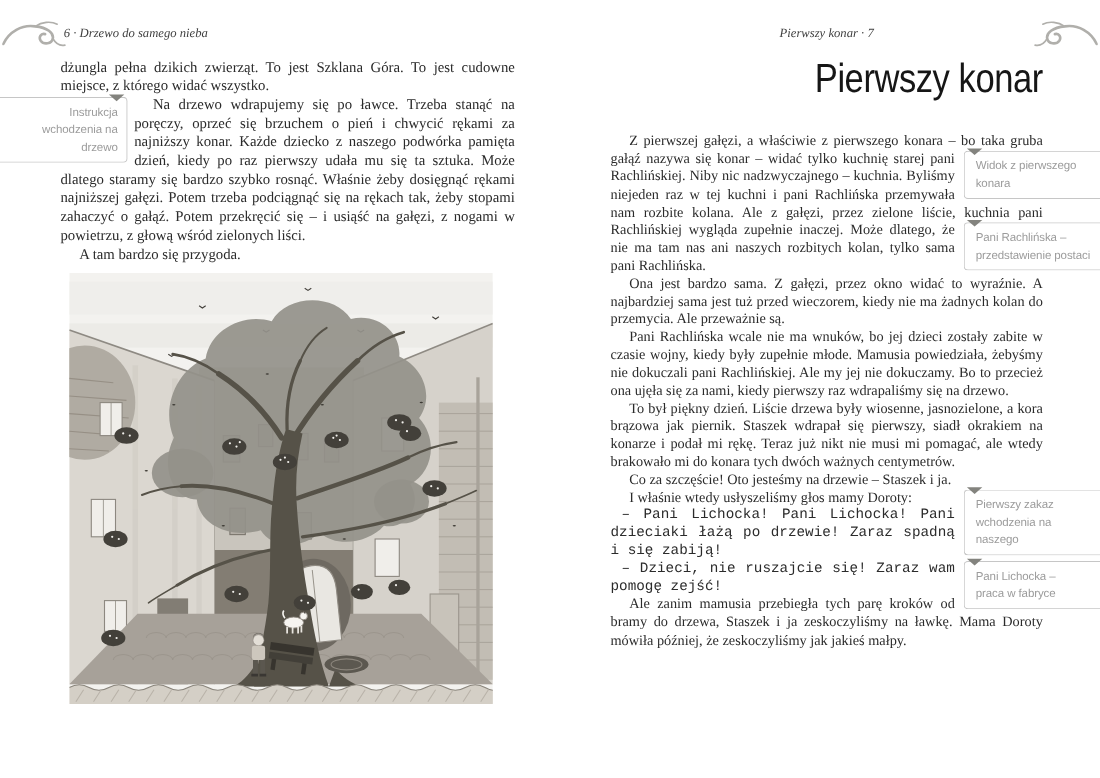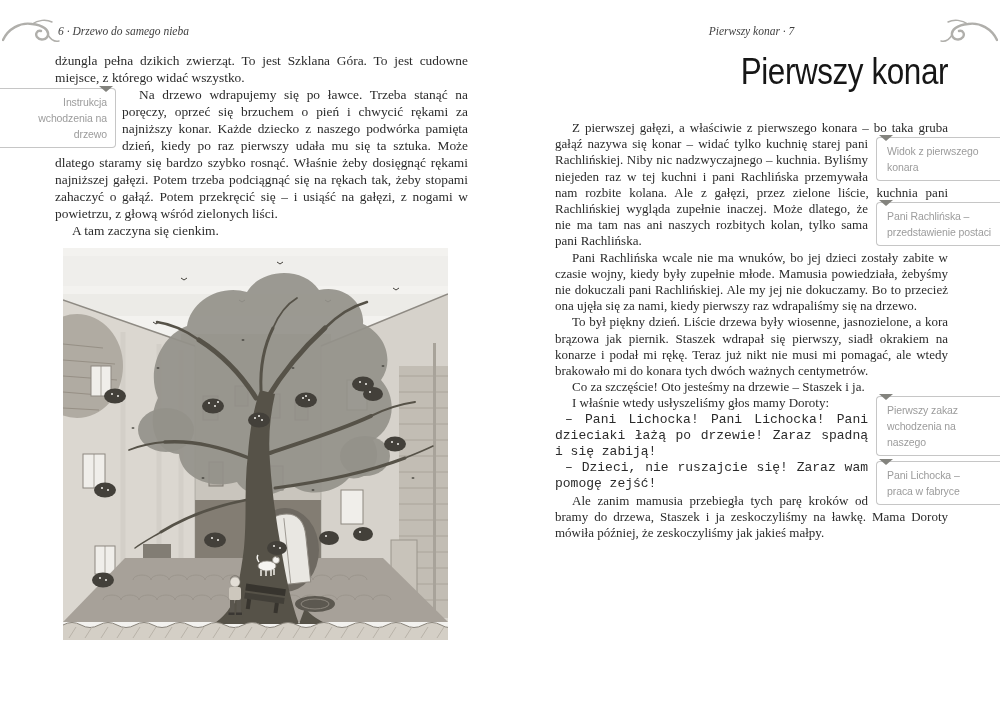--- a/index.html
+++ b/index.html
@@ -75,21 +75,21 @@
   </div>
 
   <div class="runhead lft">6 · Drzewo do samego nieba</div>
   <div class="runhead rgt">Pierwszy konar · 7</div>
 
   <div class="col lft">
     <p><span>dżungla pełna dzikich zwierząt. To jest Szklana Góra. To jest cudowne miejsce, z którego widać wszystko.</span></p>
     <p class="ind"><span class="nf nf-l">
           <span class="nbox-l"><i class="ntri ntri-r"></i><span>Instrukcja wchodzenia na drzewo</span></span>
         </span><span>Na drzewo wdrapujemy się po ławce. Trzeba stanąć na poręczy, oprzeć się brzuchem o pień i chwycić rękami za najniższy konar. Każde dziecko z naszego podwórka pamięta dzień, kiedy po raz pierwszy udała mu się ta sztuka. Może dlatego staramy się bardzo szybko rosnąć. Właśnie żeby dosięgnąć rękami najniższej gałęzi. Potem trzeba podciągnąć się na rękach tak, żeby stopami zahaczyć o gałąź. Potem przekręcić się – i usiąść na gałęzi, z nogami w powietrzu, z głową wśród zielonych liści.</span></p>
-    <p class="ind"><span>A tam zaczyna się cienkim.</span></p>
+    <p class="ind"><span>A tam bardzo się przygoda.</span></p>
   </div>
 
   <div class="illo">
     <svg width="385" height="392" viewBox="0 0 385 392">
       <rect x="0" y="0" width="385" height="392" fill="#f3f2ef"></rect>
       <rect x="0" y="8" width="385" height="30" fill="#efeeeb"></rect>
       <rect x="0" y="46" width="385" height="22" fill="#ecebe7"></rect>
 
       <g stroke="#44413c" stroke-width="1" fill="none">
         <path d="M118,30 l3,2 l3,-2"></path>
@@ -287,20 +287,21 @@
   </div>
 
   <h1 class="chapter-title">Pierwszy konar</h1>
 
   <div class="col rgt">
     <p class="ind"><span>Z pierwszej gałęzi, a właściwie z pierwszego konara – bo taka gruba gałąź nazywa się konar – widać tylko kuchnię starej</span><span class="nf">
           <span class="nbox"><i class="ntri ntri-l"></i><span>Widok z pierwszego konara</span></span>
         </span><span> pani Rachlińskiej. Niby nic nadzwyczajnego – kuchnia. Byliśmy niejeden raz w tej kuchni i pani Rachlińska przemywała nam rozbite kolana. Ale z gałęzi, przez zielone liście, kuchnia pani</span><span class="nf">
           <span class="nbox"><i class="ntri ntri-l"></i><span>Pani Rachlińska – przedstawienie postaci</span></span>
         </span><span> Rachlińskiej wygląda zupełnie inaczej. Może dlatego, że nie ma tam nas ani naszych rozbitych kolan, tylko sama pani Rachlińska.</span></p>
+    <p class="ind"><span>Ona jest bardzo sama. Z gałęzi, przez okno widać to wyraźnie. A najbardziej sama jest tuż przed wieczorem, kiedy nie ma żadnych kolan do przemycia. Ale przeważnie są.</span></p>
     <p class="ind"><span>Pani Rachlińska wcale nie ma wnuków, bo jej dzieci zostały zabite w czasie wojny, kiedy były zupełnie młode. Mamusia powiedziała, żebyśmy nie dokuczali pani Rachlińskiej. Ale my jej nie dokuczamy. Bo to przecież ona ujęła się za nami, kiedy pierwszy raz wdrapaliśmy się na drzewo.</span></p>
     <p class="ind"><span>To był piękny dzień. Liście drzewa były wiosenne, jasnozielone, a kora brązowa jak piernik. Staszek wdrapał się pierwszy, siadł okrakiem na konarze i podał mi rękę. Teraz już nikt nie musi mi pomagać, ale wtedy brakowało mi do konara tych dwóch ważnych centymetrów.</span></p>
     <p class="ind"><span>Co za szczęście! Oto jesteśmy na drzewie – Staszek i ja.</span></p>
     <p class="ind"><span class="nf">
           <span class="nbox"><i class="ntri ntri-l"></i><span>Pierwszy zakaz wchodzenia na naszego</span></span>
         </span><span>I właśnie wtedy usłyszeliśmy głos mamy Doroty:</span></p>
     <p class="d"><span>– Pani Lichocka! Pani Lichocka! Pani dzieciaki łażą po drzewie! Zaraz spadną i się zabiją!</span></p>
     <p class="ind"><span class="nf">
           <span class="nbox narrow"><i class="ntri ntri-l"></i><span>Pani Lichocka – praca w fabryce</span></span>
         </span></p>

